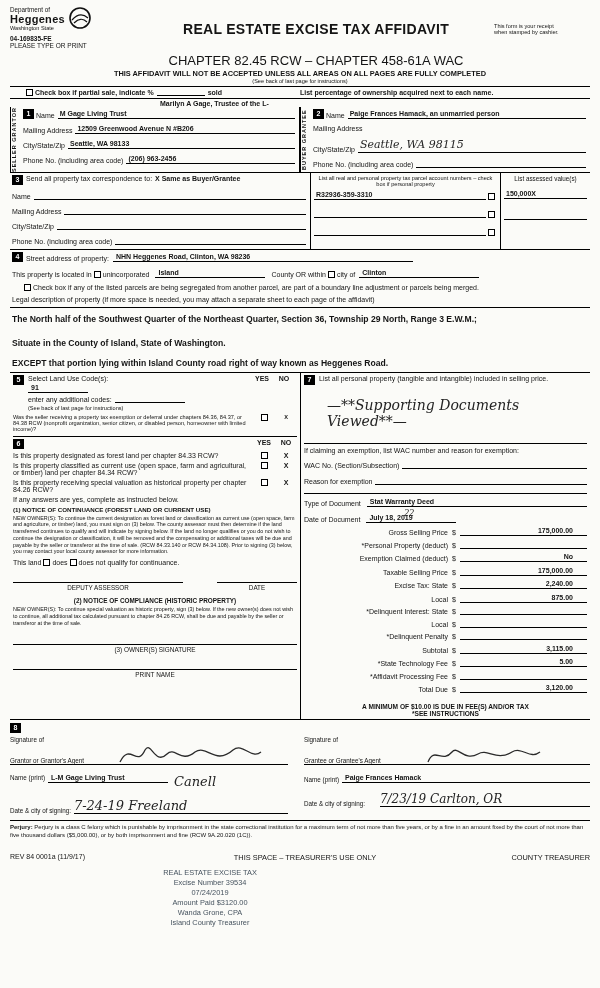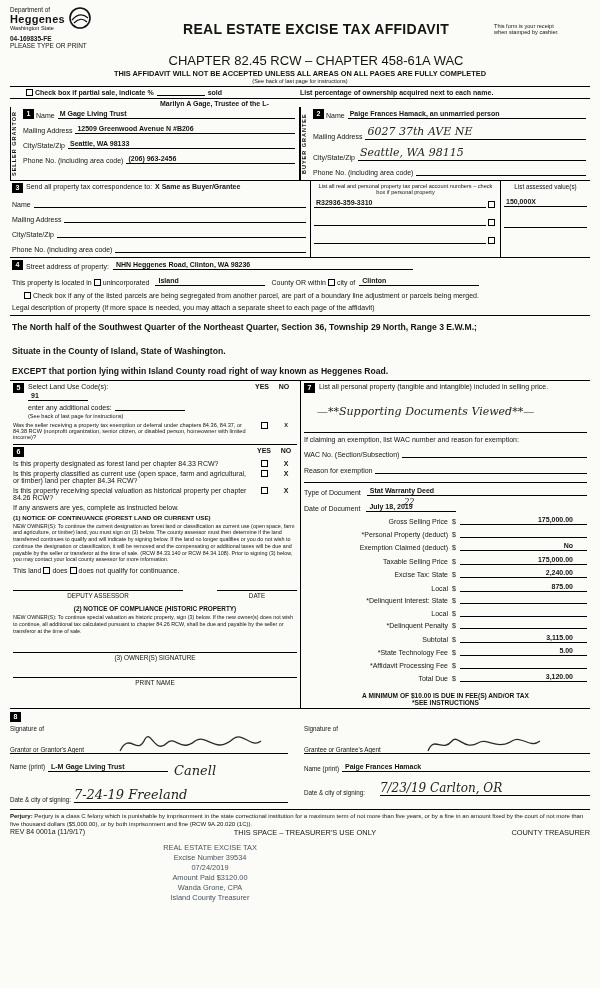--- a/index.html
+++ b/index.html
@@ -117,21 +117,20 @@
     <div class="half" style="display:flex;">
       <div class="vstrip">BUYER GRANTEE</div>
       <div style="flex:1; padding:1px 4px 4px 2px;">
         <div class="fieldrow" style="margin-top:1px;">
           <span class="badge">2</span>
           <span class="flab" style="margin-left:2px;">Name</span>
           <span class="fval">Paige Frances Hamack, an unmarried person</span>
         </div>
         <div class="fieldrow">
           <span class="flab">Mailing Address</span>
-          <span class="fval hw" style="font-size:11px; font-weight:normal;">6027 37th AVE NE</span>
         </div>
         <div class="fieldrow">
           <span class="flab">City/State/Zip</span>
           <span class="fval hw" style="font-size:11px; font-weight:normal;">Seattle, WA 98115</span>
         </div>
         <div class="fieldrow">
           <span class="flab">Phone No. (including area code)</span>
           <span class="fval"></span>
         </div>
       </div>
@@ -280,21 +279,21 @@
         <div style="margin-top:18px; border-top:1px solid #000; text-align:center; font-size:6.4px; padding-top:1px;">(3) OWNER(S) SIGNATURE</div>
         <div style="margin-top:16px; border-top:1px solid #000; text-align:center; font-size:6.4px; padding-top:1px;">PRINT NAME</div>
       </div>
     </div>
 
     <div class="colR">
       <div style="display:flex; align-items:flex-start;">
         <span class="badge">7</span>
         <span style="flex:1; padding-left:4px;">List all personal property (tangible and intangible) included in selling price.</span>
       </div>
-      <div class="hw" style="font-size:11px; margin:12px 0 0 13px;">—**Supporting Documents Viewed**—</div>
+      <div class="hw" style="font-size:14px; margin:12px 0 0 23px;">—**Supporting Documents Viewed**—</div>
 
       <div class="sect" style="margin-top:14px; padding-top:3px;">
         <div>If claiming an exemption, list WAC number and reason for exemption:</div>
         <div style="display:flex; align-items:flex-end; margin-top:7px;">
           <span>WAC No. (Section/Subsection)</span>
           <span style="flex:1; border-bottom:1px solid #000; margin-left:3px; min-height:8px;"></span>
         </div>
         <div style="display:flex; align-items:flex-end; margin-top:8px;">
           <span>Reason for exemption</span>
           <span style="flex:1; border-bottom:1px solid #000; margin-left:3px; min-height:8px;"></span>
@@ -425,21 +424,21 @@
         </div>
       </div>
     </div>
   </div>
 
   <div class="sect" style="margin-top:6px; padding-top:2px; font-size:6px; line-height:1.35;">
     <span class="b">Perjury:</span>
     <span>Perjury is a class C felony which is punishable by imprisonment in the state correctional institution for a maximum term of not more than five years, or by a fine in an amount fixed by the court of not more than five thousand dollars ($5,000.00), or by both imprisonment and fine (RCW 9A.20.020 (1C)).</span>
   </div>
 
-  <div style="display:flex; align-items:flex-start;justify-content:center;">
+  <div style="display:flex; margin-top:14px; align-items:flex-start;justify-content:center;">
     <div style="width:160px;">REV 84 0001a (11/9/17)</div>
     <div style="flex:1; text-align:center; font-size:7.4px;">THIS SPACE – TREASURER'S USE ONLY</div>
     <div style="width:150px; text-align:right; font-size:7.4px;">COUNTY TREASURER</div>
   </div>
 
   <div class="stamp">
     <div>REAL ESTATE EXCISE TAX</div>
     <div>Excise Number 39534</div>
     <div>07/24/2019</div>
     <div>Amount Paid $3120.00</div>

